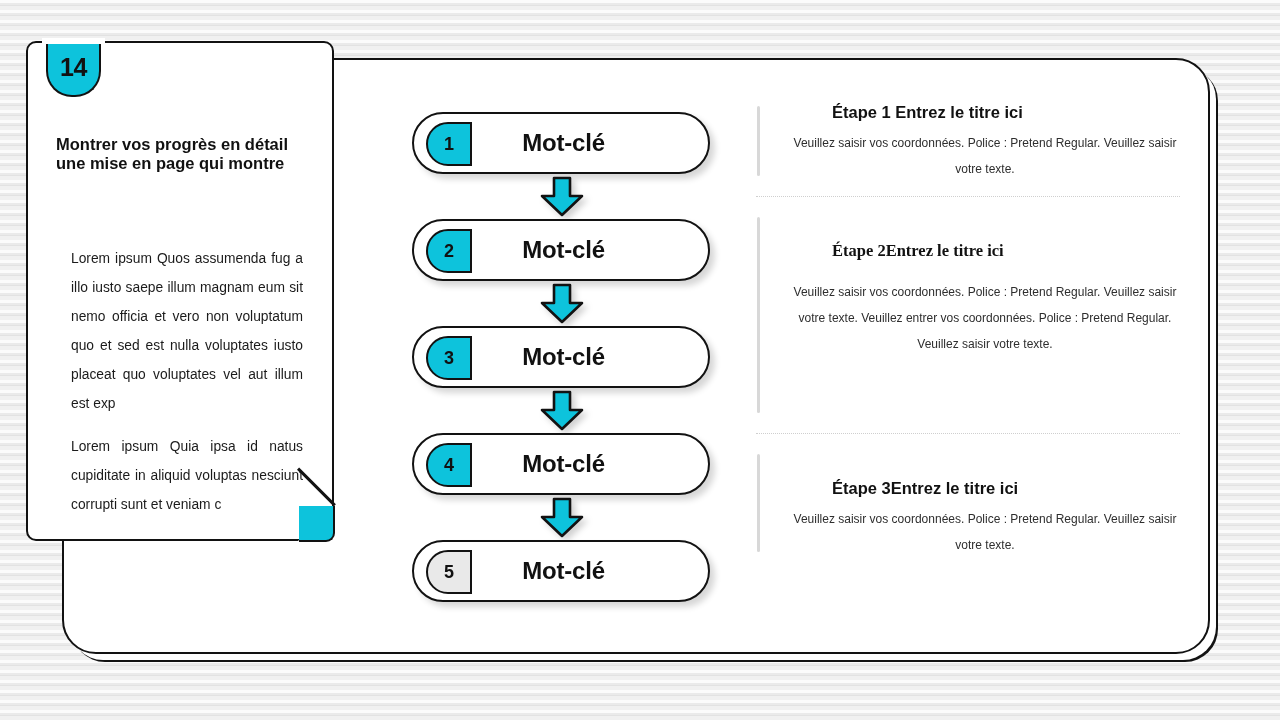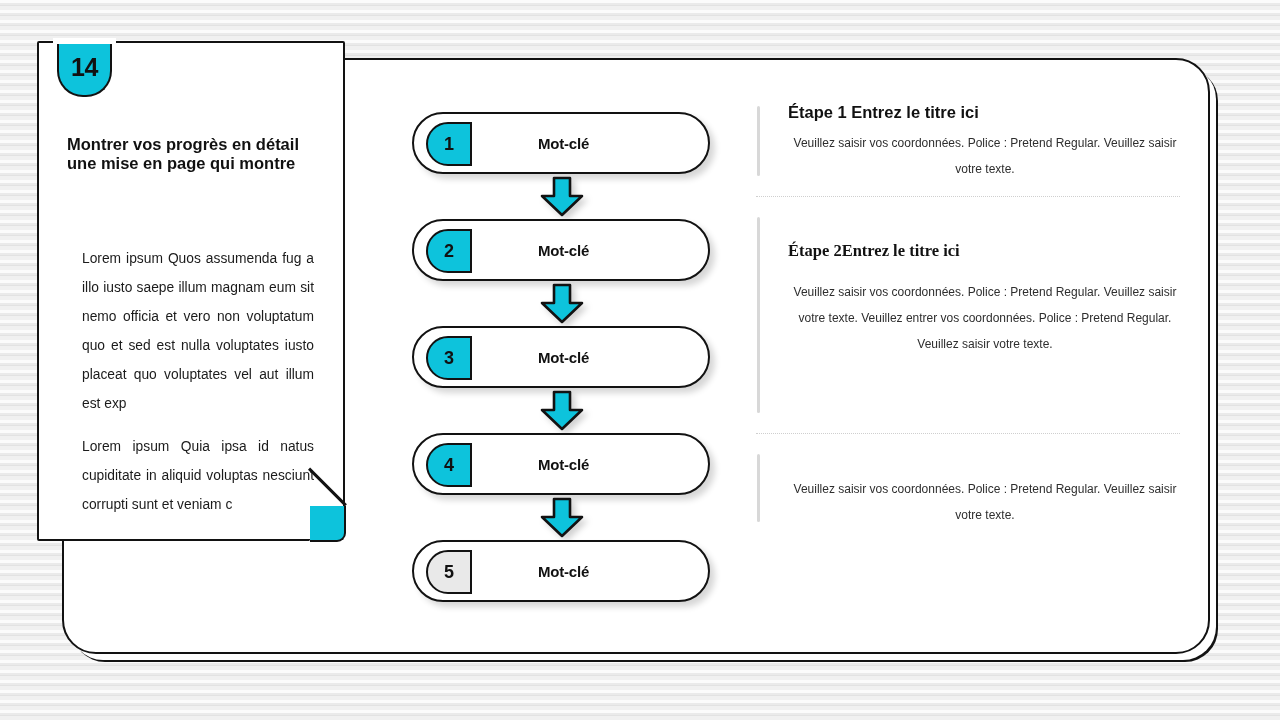--- a/index.html
+++ b/index.html
@@ -43,27 +43,27 @@
     background: #ffffff;
     border: 2.5px solid #121212;
     border-radius: 34px;
     box-sizing: border-box;
     box-shadow: 7px 7px 0 -1px #ffffff, 9px 9px 0 -1px #121212;
   }
 
   
   #left-card {
     position: absolute;
-    left: 37px;
+    left: 26px;
     top: 41px;
     width: 308px;
     height: 500px;
     background: #ffffff;
     border: 2.5px solid #121212;
-    border-radius: 2px;
+    border-radius: 10px;
     box-sizing: border-box;
     z-index: 5;
   }
   
   #left-card .fold-cyan {
     position: absolute;
     right: -2.5px;
     bottom: -2.5px;
     width: 36px;
     height: 36px;
@@ -182,21 +182,21 @@
     justify-content: center;
     font-size: 18px;
     font-weight: 700;
     color: #111;
     background: #0dc3dc;
   }
   .step-badge.muted { background: #e9e9e9; }
   .step-label {
     width: 100%;
     text-align: center;
-    font-size: 15px;
+    font-size: 24px;
     font-weight: 700;
     color: #111;
     letter-spacing: -0.2px;
     padding-left: 5px;
     box-sizing: border-box;
   }
 
   .arrow-wrap {
     position: relative;
     height: 45px;
@@ -226,20 +226,21 @@
     width: 2.5px;
     background: #d8d8d8;
     border-radius: 2px;
   }
   .detail-head {
     font-size: 16.5px;
     line-height: 24px;
     color: #111;
     font-weight: 600;
     margin-bottom: 6px;
+    margin-left: 44px;
   }
   .detail-head .step-word { font-weight: 800; }
   .detail-body {
     font-size: 12px;
     line-height: 26px;
     color: #2e2e2e;
     text-align: center;
   }
   .detail-sep {
     border-top: 1.6px dotted #cfcfcf;
@@ -342,18 +343,21 @@
         <span class="step-word">Étape 2</span><span>Entrez le titre ici</span>
       </div>
       <div class="detail-body">Veuillez saisir vos coordonnées. Police : Pretend Regular. Veuillez saisir votre texte. Veuillez entrer vos coordonnées. Police : Pretend Regular. Veuillez saisir votre texte.</div>
       <div style="height:62px;"></div>
     </div>
 
     <div class="detail-sep"></div>
 
     <div class="detail-block gap-top">
       <div class="detail-rule"></div>
+      <div class="detail-head">
+        <span class="step-word">Étape 3</span><span>Entrez le titre ici</span>
+      </div>
       <div class="detail-body">Veuillez saisir vos coordonnées. Police : Pretend Regular. Veuillez saisir votre texte.</div>
     </div>
 
   </div>
 
 </div>
 
 </body></html>

